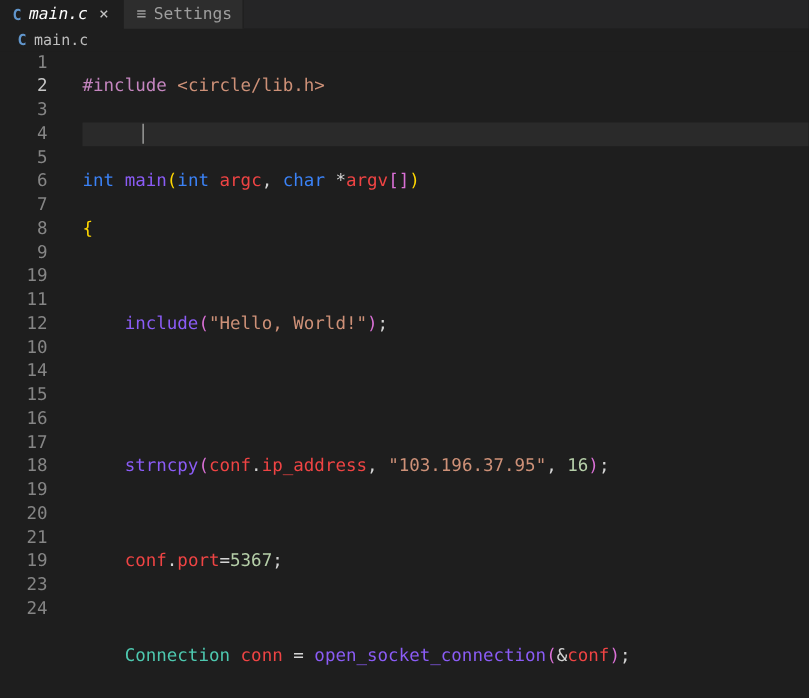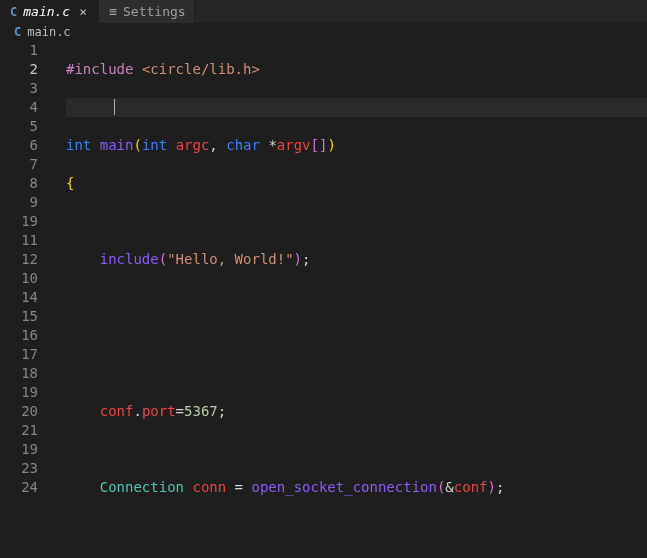--- a/index.html
+++ b/index.html
@@ -135,20 +135,21 @@
     </div>
   <div class="code">
 <span class="line"><span class="cp">#include</span> <span class="st">&lt;circle/lib.h&gt;</span></span>
 <span class="line current"><span class="cursor"></span></span>
 <span class="line"><span class="tb">int</span> <span class="id">main</span><span class="br">(</span><span class="tb">int</span> <span class="var">argc</span><span class="pc">,</span> <span class="tb">char</span> <span class="op">*</span><span class="var">argv</span><span class="bp">[</span><span class="bp">]</span><span class="br">)</span></span>
 <span class="line"><span class="br">{</span></span>
 <span class="line"></span>
 <span class="line">    <span class="id">include</span><span class="bp">(</span><span class="st">"Hello, World!"</span><span class="bp">)</span><span class="pc">;</span></span>
 <span class="line"></span>
 <span class="line"></span>
+<span class="line">    <span class="id">strncpy</span><span class="bp">(</span><span class="var">conf</span><span class="pc">.</span><span class="var">ip_address</span><span class="pc">,</span> <span class="st">"103.196.37.95"</span><span class="pc">,</span> <span class="nu">16</span><span class="bp">)</span><span class="pc">;</span></span>
 <span class="line"></span>
 <span class="line">    <span class="var">conf</span><span class="pc">.</span><span class="var">port</span><span class="op">=</span><span class="nu">5367</span><span class="pc">;</span></span>
 <span class="line"></span>
 <span class="line">    <span class="mc">Connection</span> <span class="var">conn</span> <span class="op">=</span> <span class="id">open_socket_connection</span><span class="bp">(</span><span class="op">&amp;</span><span class="var">conf</span><span class="bp">)</span><span class="pc">;</span></span>
 
 
 
 
 
 

